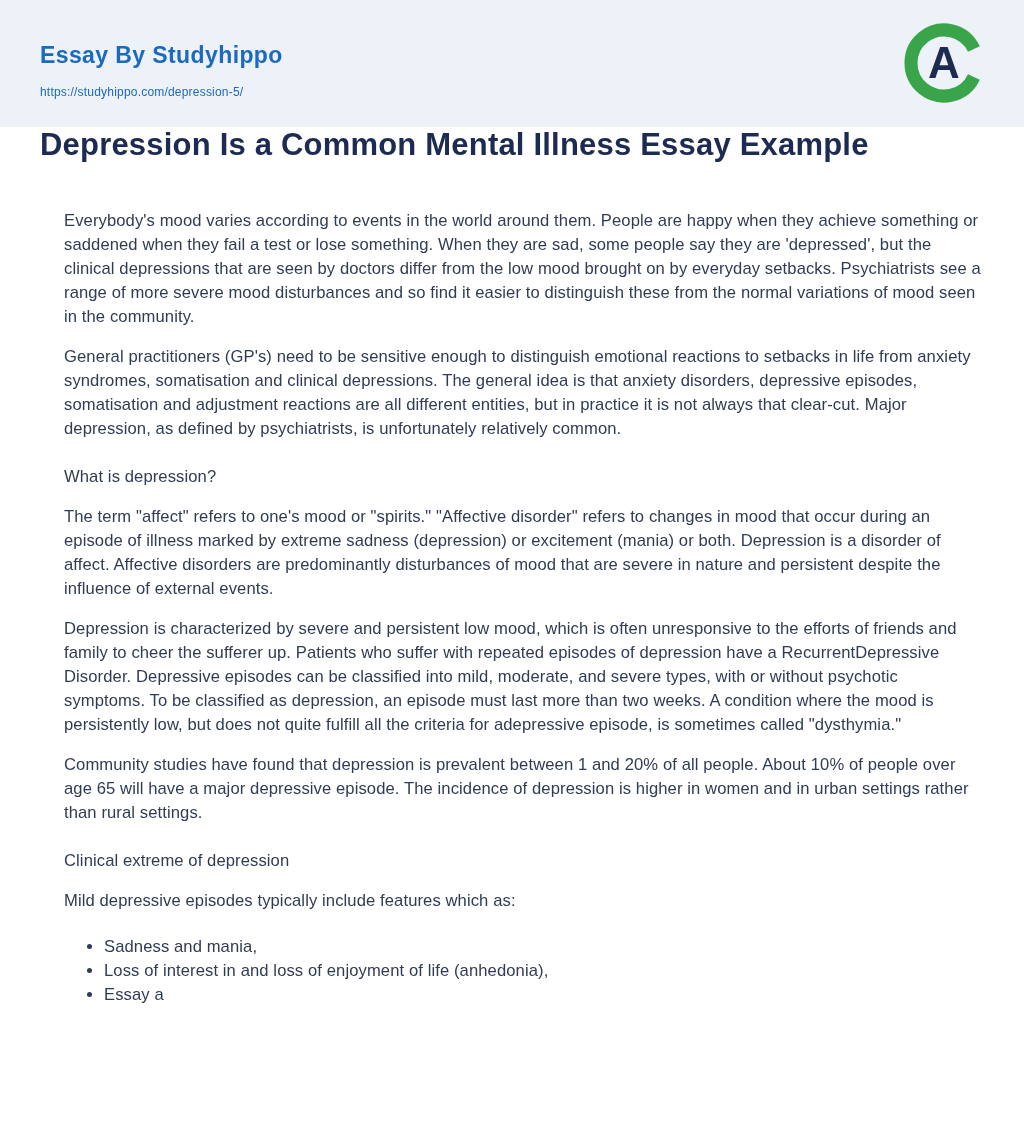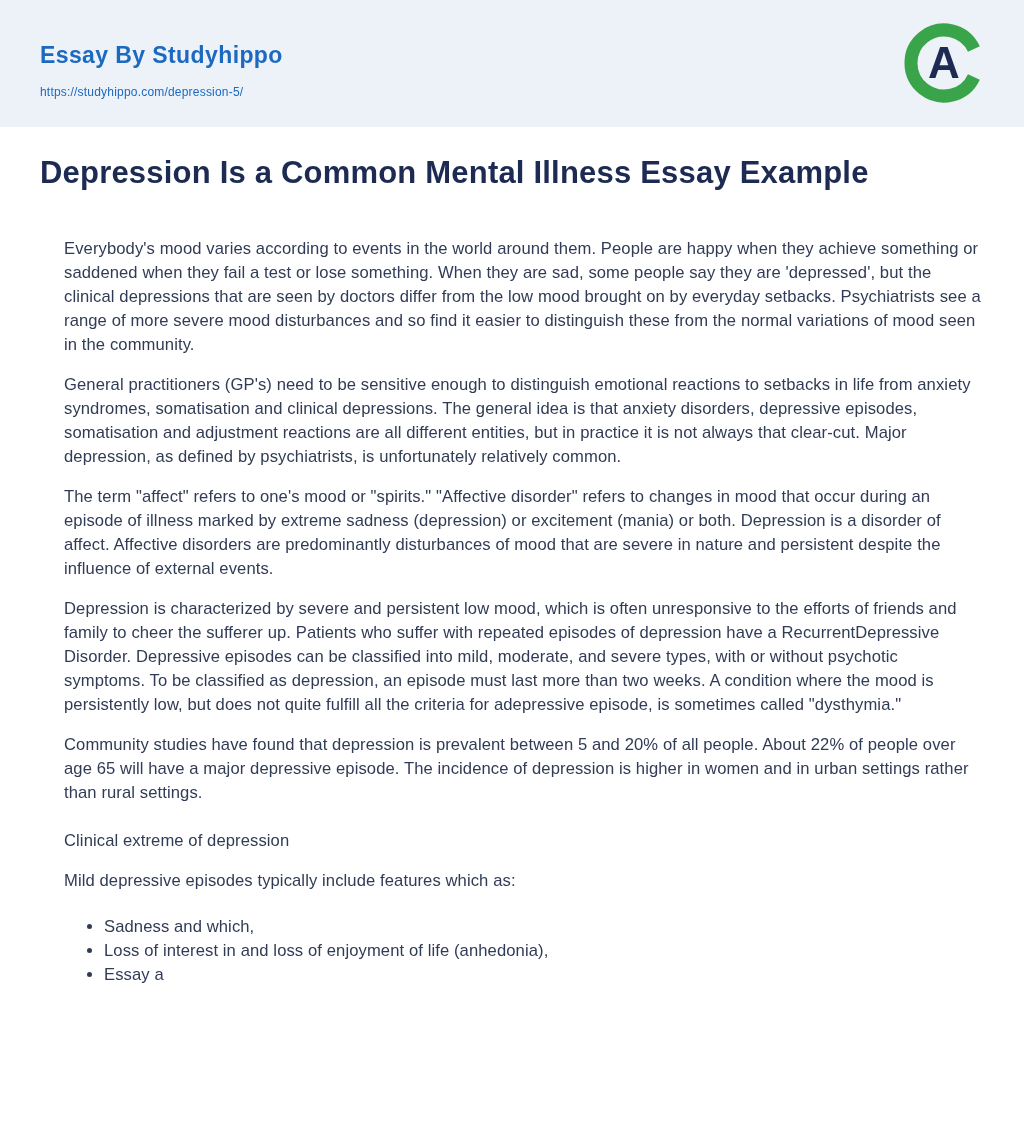--- a/index.html
+++ b/index.html
@@ -36,21 +36,20 @@
     right: 40px;
     top: 23px;
     width: 80px;
     height: 80px;
   }
   .logo svg { display: block; width: 80px; height: 80px; }
   .content {
     padding: 0 42px 0 40px;
   }
   .essay-title {
-    margin-top: 28px;
     color: #1d2b52;
     font-size: 31px;
     line-height: 1.16;
     font-weight: 800;
     max-width: 930px;
     letter-spacing: 0.2px;
   }
   .blocks { margin-top: 46px; margin-left: 24px; }
   .block {
     color: #303b55;
@@ -92,24 +91,25 @@
     </svg>
   </div>
 </header>
 
 <main class="content">
   <h1 class="essay-title">Depression Is a Common Mental Illness Essay Example</h1>
 
   <div class="blocks">
     <p class="block">Everybody's mood varies according to events in the world around them. People are happy when they achieve something or saddened when they fail a test or lose something. When they are sad, some people say they are 'depressed', but the clinical depressions that are seen by doctors differ from the low mood brought on by everyday setbacks. Psychiatrists see a range of more severe mood disturbances and so find it easier to distinguish these from the normal variations of mood seen in the community.</p>
     <p class="block">General practitioners (GP's) need to be sensitive enough to distinguish emotional reactions to setbacks in life from anxiety syndromes, somatisation and clinical depressions. The general idea is that anxiety disorders, depressive episodes, somatisation and adjustment reactions are all different entities, but in practice it is not always that clear-cut. Major depression, as defined by psychiatrists, is unfortunately relatively common.</p>
+    <h2 class="block">What is depression?</h2>
     <p class="block">The term "affect" refers to one's mood or "spirits." "Affective disorder" refers to changes in mood that occur during an episode of illness marked by extreme sadness (depression) or excitement (mania) or both. Depression is a disorder of affect. Affective disorders are predominantly disturbances of mood that are severe in nature and persistent despite the influence of external events.</p>
     <p class="block">Depression is characterized by severe and persistent low mood, which is often unresponsive to the efforts of friends and family to cheer the sufferer up. Patients who suffer with repeated episodes of depression have a RecurrentDepressive Disorder. Depressive episodes can be classified into mild, moderate, and severe types, with or without psychotic symptoms. To be classified as depression, an episode must last more than two weeks. A condition where the mood is persistently low, but does not quite fulfill all the criteria for adepressive episode, is sometimes called "dysthymia."</p>
-    <p class="block">Community studies have found that depression is prevalent between 5 and 20% of all people. About 22% of people over age 65 will have a major depressive episode. The incidence of depression is higher in women and in urban settings rather than rural settings.</p>
+    <p class="block">Community studies have found that depression is prevalent between 1 and 20% of all people. About 10% of people over age 65 will have a major depressive episode. The incidence of depression is higher in women and in urban settings rather than rural settings.</p>
     <h2 class="block">Clinical extreme of depression</h2>
     <p class="block">Mild depressive episodes typically include features which as:</p>
     <ul class="symptom-list">
-      <li>Sadness and which,</li>
+      <li>Sadness and mania,</li>
       <li>Loss of interest in and loss of enjoyment of life (anhedonia),</li>
       <li>Essay a</li>
     </ul>
   </div>
 </main>
 
 </body></html>

